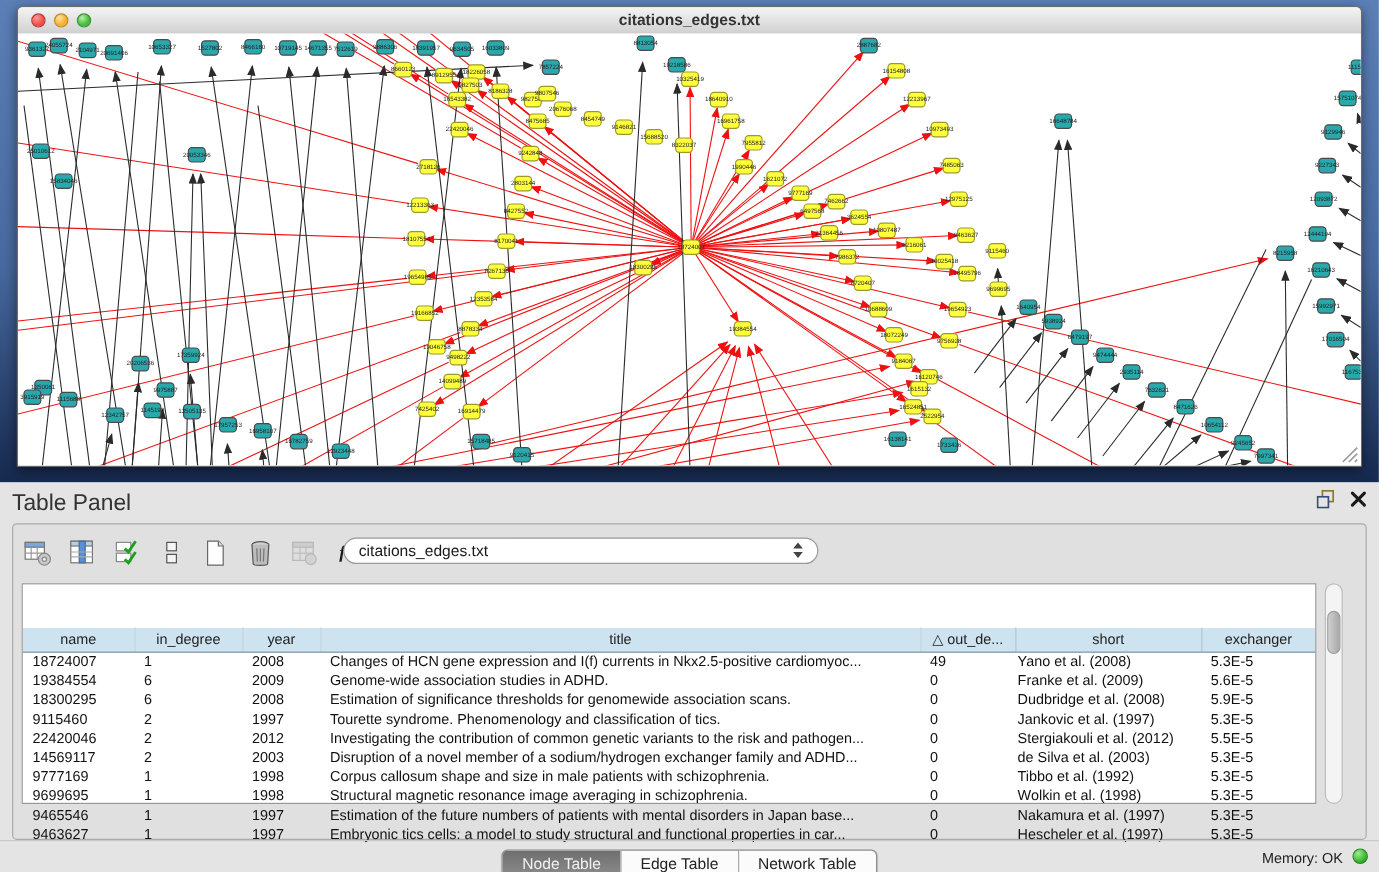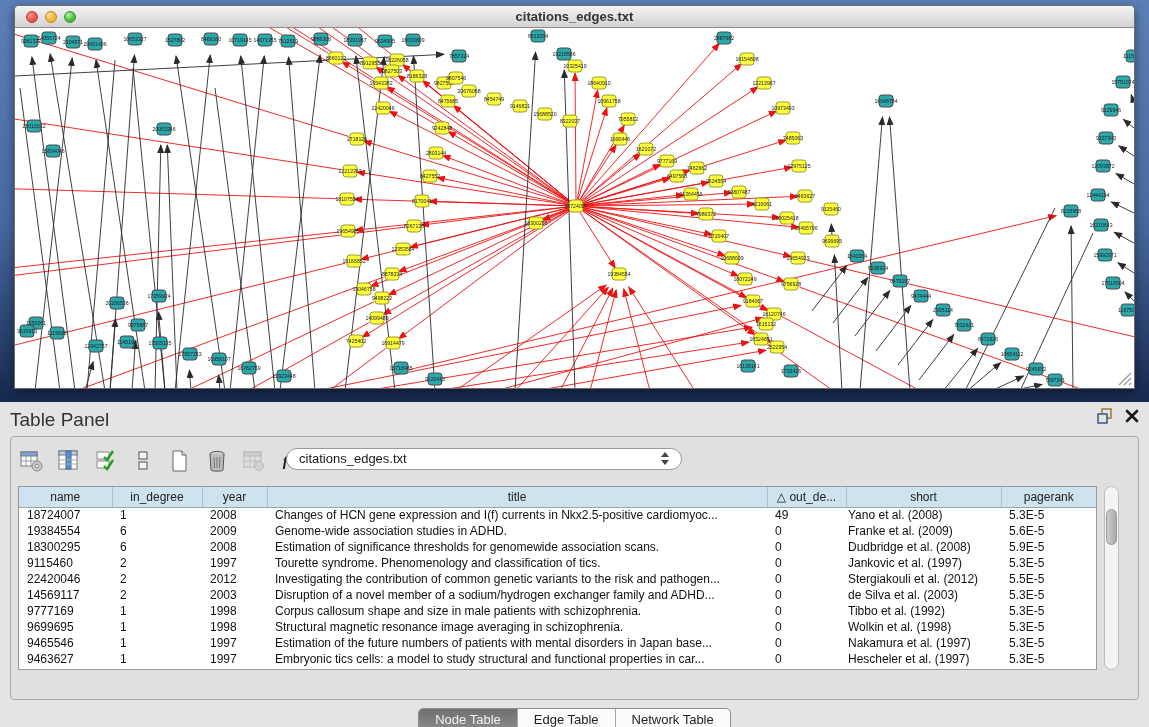--- a/index.html
+++ b/index.html
@@ -33,21 +33,21 @@
   .fx small { font-size:10px; font-weight:bold; }
   .combo { position:absolute; left:275px; top:11px; width:396px; height:22px; background:#fff;
     border:1px solid #9a9a9a; border-radius:11px; font-size:13px; color:#1a1a1a; line-height:20px; padding:0 26px 0 12px; }
   .combo-arrows { position:absolute; right:12px; top:3px; width:8px; height:16px; }
   .combo-arrows i { display:block; width:0; height:0; border-left:4px solid transparent; border-right:4px solid transparent; }
   .combo-arrows .up { border-bottom:5px solid #444; margin-bottom:3px; }
   .combo-arrows .dn { border-top:5px solid #444; }
 
   .grid-wrap { position:absolute; left:7px; top:49px; width:1079px; height:184px;
     background:#fff; border:1px solid #9a9a9a; }
-  table.grid { border-collapse:collapse; table-layout:fixed; width:1077px; font-size:12px; }
+  table.grid { border-collapse:collapse; table-layout:fixed; width:1077px; font-size:12px;margin-top:36px; }
   .grid th { background:#cde3ef; border-right:1px solid #a8c2cf; border-bottom:1px solid #8fa8b5;
     font-weight:normal; color:#222; height:20px; text-align:center; overflow:hidden; white-space:nowrap; }
   .grid th:last-child { border-right:none; }
   .grid td { height:16px; color:#111; padding:0 4px 0 8px; overflow:hidden; white-space:nowrap; }
   .grid td.ctr { padding:0 2px; }
   .c0{width:93px}.c1{width:90px}.c2{width:65px}.c3{width:500px}.c4{width:79px}.c5{width:155px}.c6{width:95px}
   .vscroll { position:absolute; left:1093px; top:49px; width:15px; height:184px;
     background:#f4f4f4; border:1px solid #bdbdbd; border-radius:8px; }
   .vthumb { position:absolute; left:1px; top:22px; width:11px; height:36px; border-radius:6px;
     background:linear-gradient(90deg,#cfcfcf,#a9a9a9); border:1px solid #9a9a9a; }
@@ -587,21 +587,21 @@
     <div class="grid-wrap">
       <table class="grid">
         <thead>
             <tr id="grid-head">
               <th class="c0">name</th>
               <th class="c1">in_degree</th>
               <th class="c2">year</th>
               <th class="c3">title</th>
               <th class="c4">△ out_de...</th>
               <th class="c5">short</th>
-              <th class="c6">pagerank</th>
+              <th class="c6">exchanger</th>
             </tr>
           </thead>
         <tbody id="grid-body">
             <tr>
               <td class="c0">18724007</td>
               <td class="c1">1</td>
               <td class="c2">2008</td>
               <td class="c3">Changes of HCN gene expression and I(f) currents in Nkx2.5-positive cardiomyoc...</td>
               <td class="c4">49</td>
               <td class="c5 ctr">Yano et al. (2008)</td>
@@ -697,13 +697,17 @@
 
     <div class="tabbar">
       <span class="seg" id="seg">
           <button class="sel">Node Table</button>
           <button>Edge Table</button>
           <button>Network Table</button>
         </span>
     </div>
   </div>
 
+  <div class="status-row">
+    <span class="mem">Memory: OK</span>
+    <span class="mem-dot"></span>
+  </div>
 </div>
 
 </body></html>

